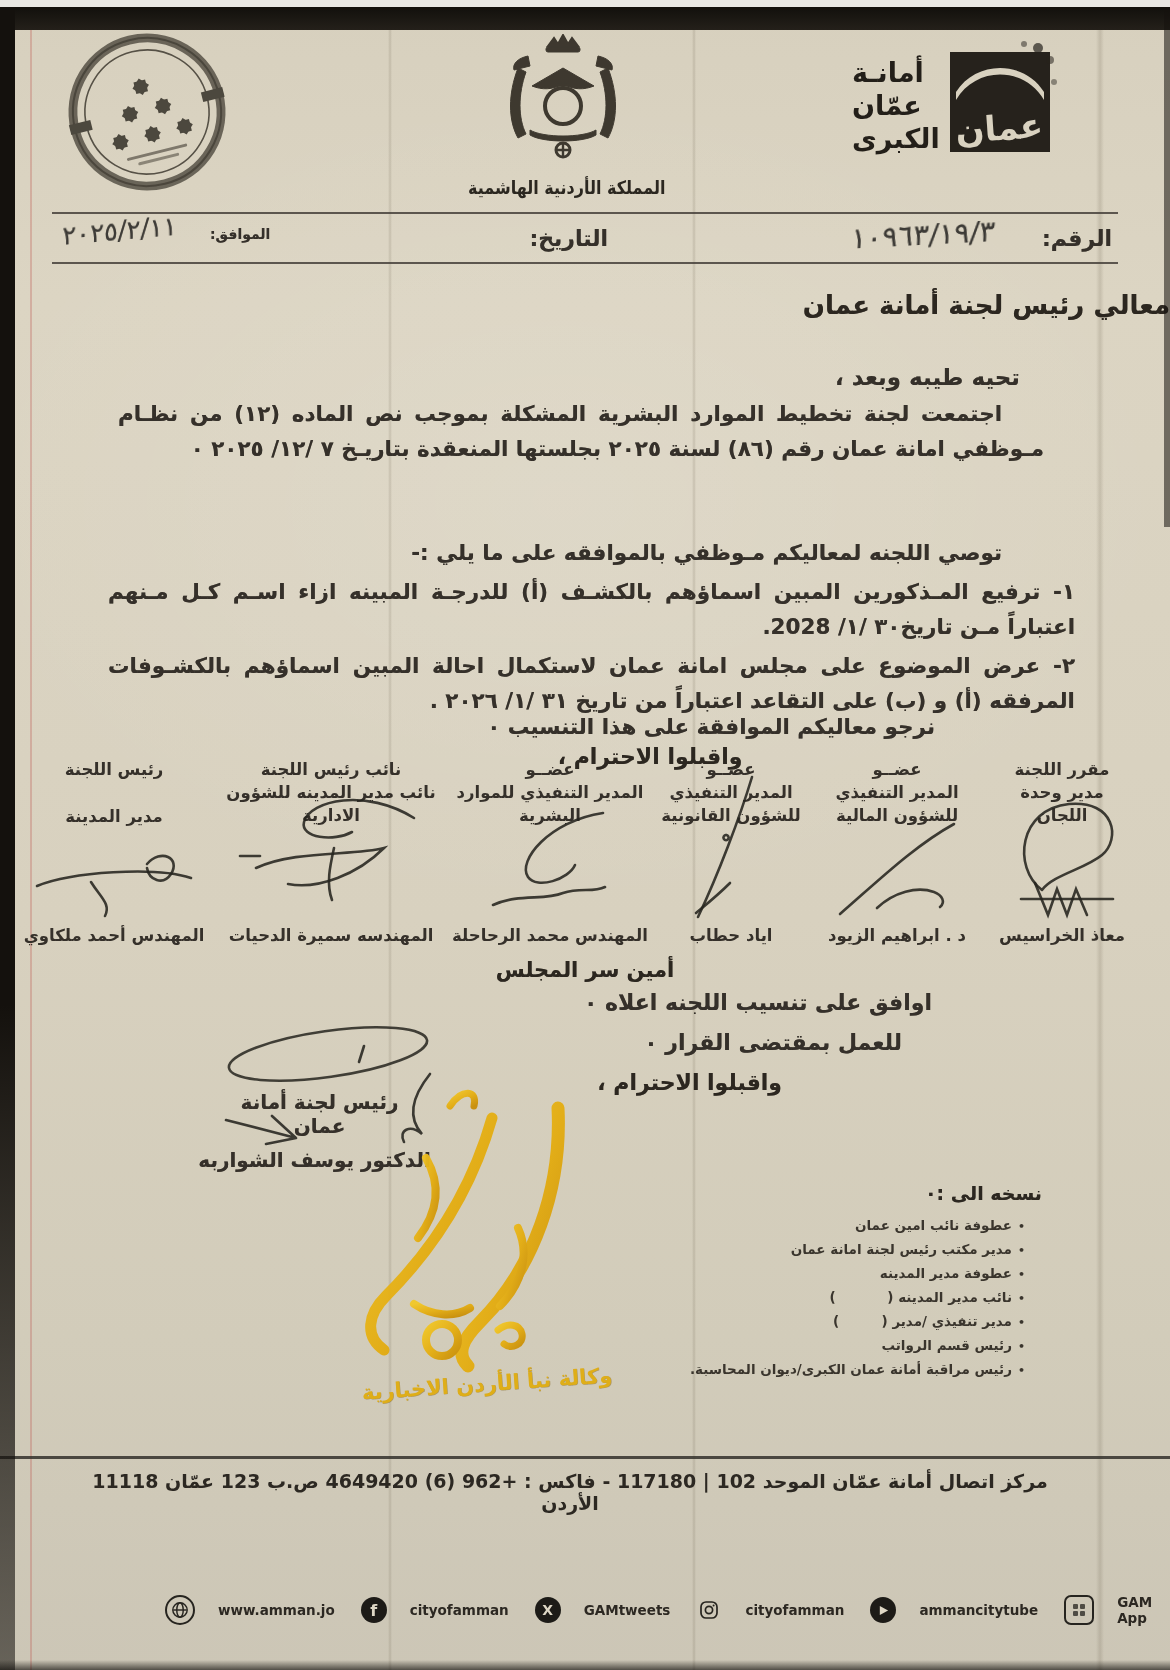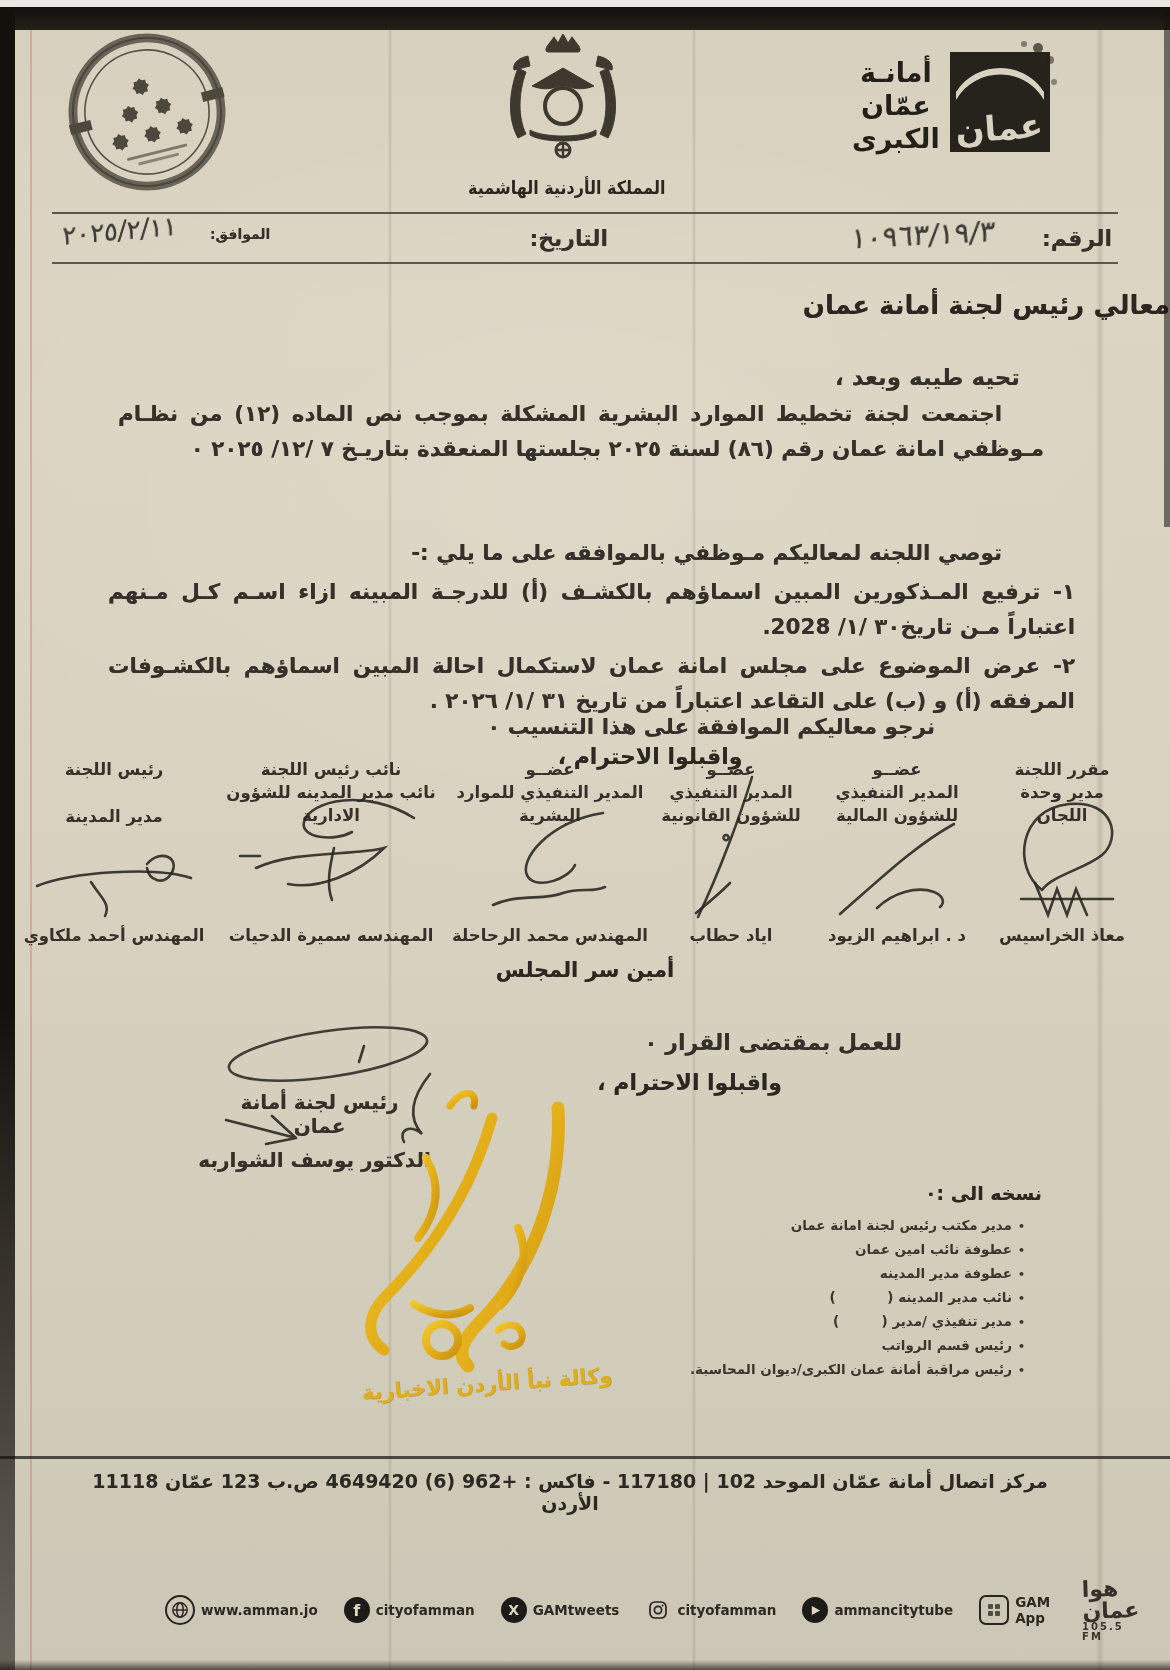--- a/index.html
+++ b/index.html
@@ -17,21 +17,21 @@
   .right-dark{position:absolute;top:7px;right:0;width:6px;height:520px;background:rgba(22,19,14,.55);z-index:40;}
   .bottom-shade{position:absolute;left:0;right:0;bottom:0;height:10px;background:linear-gradient(0deg,rgba(15,13,10,.65),rgba(15,13,10,0));z-index:40;}
   .margin-line{position:absolute;left:30px;top:30px;bottom:0;width:2px;background:rgba(190,85,80,.30);}
   .crease{position:absolute;top:30px;bottom:0;width:4px;background:linear-gradient(90deg,rgba(0,0,0,0),rgba(95,85,65,.18),rgba(0,0,0,0));}
   .hr{position:absolute;height:2px;background:#45403a;opacity:.85;}
   
   .seal{position:absolute;left:58px;top:28px;}
   .crest{position:absolute;left:468px;top:34px;width:234px;text-align:left;}
   .crest-caption{font-weight:bold;font-size:16px;letter-spacing:-1px;color:#2b2720;filter:blur(.3px);transform:scaleY(1.15);}
   .gam{position:absolute;left:852px;top:38px;display:flex;gap:2px;align-items:flex-start;}
-  .gam-text{font-weight:bold;font-size:27px;line-height:33px;text-align:center;color:#231f19;margin-top:18px;filter:blur(.2px);}
+  .gam-text{font-weight:bold;font-size:27px;line-height:33px;text-align:left;color:#231f19;margin-top:18px;filter:blur(.2px);}
   .hand{font-size:29px;color:#3c3a36;letter-spacing:4px;font-weight:normal;
         transform:rotate(-3deg) skewX(-7deg);filter:blur(.25px);}
   
   .para{text-align:justify;font-weight:bold;font-size:21.5px;line-height:35px;}
   .indent{text-indent:42px;}
   
   .sigrow{position:absolute;top:758px;left:30px;right:38px;height:187px;display:flex;justify-content:space-between;}
   .sig-col{position:relative;display:flex;flex-direction:column;align-items:center;text-align:center;}
   .sig-col .role{font-weight:bold;font-size:16.5px;line-height:23px;white-space:nowrap;}
   .sig-col .name{position:absolute;bottom:0;font-weight:bold;font-size:16.5px;white-space:nowrap;}
@@ -42,21 +42,21 @@
   .copies{position:absolute;right:145px;top:1214px;text-align:right;}
   .copies .item{font-weight:bold;font-size:13.5px;line-height:22px;white-space:pre;color:#3a352d;}
   .copies .dot{margin-left:6px;font-size:11px;}
   
   .wm-text{position:absolute;left:322px;top:1372px;width:330px;text-align:center;font-weight:bold;
     font-size:21px;color:#dfae18;transform:rotate(-4deg);letter-spacing:1px;
     text-shadow:.5px .5px 0 rgba(120,85,5,.45);}
   
   .contact{position:absolute;left:90px;right:120px;top:1470px;text-align:center;font-weight:bold;font-size:19px;color:#2c2822;}
   .social{position:absolute;left:165px;top:1578px;width:860px;display:flex;direction:ltr;align-items:center;gap:26px;}
-  .soc-item{display:flex;align-items:center;gap:6px;font-weight:bold;font-size:13.5px;color:#2c2822;}
+  .soc-item{display:flex;align-items:center;gap:23px;font-weight:bold;font-size:13.5px;color:#2c2822;}
   .radio{direction:ltr;text-align:left;line-height:1;margin-left:6px;}
   .radio .rn{font-weight:bold;font-size:22px;font-family:"DejaVu Sans",sans-serif;transform:rotate(-2deg);display:inline-block;}
   .radio .rf{font-size:10px;letter-spacing:2px;font-weight:bold;color:#3a352d;margin-top:0;}
   .ic{width:26px;height:26px;border-radius:50%;display:flex;align-items:center;justify-content:center;flex:0 0 auto;}
   .ic.dark{background:#1d1b17;color:#ded7c5;font-weight:bold;}
   .ic.line{border:2px solid #26241f;color:#26241f;font-weight:bold;}
 </style>
 </head>
 <body>
 
@@ -228,36 +228,37 @@
         <path class="scribble" d="M8 66 C42 52 126 46 162 58"></path>
         <path class="scribble" d="M118 44 C132 28 152 38 142 54 C134 66 120 60 118 48"></path>
         <path class="scribble" d="M62 62 C72 78 82 84 76 96"></path>
       </svg>
       <div class="name">المهندس أحمد ملكاوي</div>
     </div>
   </div>
 
   <div class="txt b" style="top:958px;left:470px;width:230px;text-align:center;font-size:21px;color:#2c2720">أمين سر المجلس</div>
 
+  <div class="txt b" style="top:990px;right:238px;font-size:22px">اوافق على تنسيب اللجنه اعلاه ٠</div>
   <div class="txt b" style="top:1030px;right:268px;font-size:22px">للعمل بمقتضى القرار ٠</div>
   <div class="txt b" style="top:1070px;right:388px;font-size:22px;color:#2c2720">واقبلوا الاحترام ،</div>
 
   <svg style="position:absolute;left:168px;top:1022px;overflow:visible" width="360" height="140" viewBox="0 0 360 140">
     <ellipse cx="160" cy="32" rx="100" ry="23" fill="none" stroke="#26241f" stroke-width="2.6" opacity=".85" transform="rotate(-8 160 32)"></ellipse>
     <path class="scribble" d="M196 24 l-5 16"></path>
     <path class="scribble" d="M262 52 C246 72 238 94 254 112 C242 102 230 108 236 120"></path>
     <path class="scribble" d="M58 98 L128 116 L104 94 M128 116 L98 122"></path>
   </svg>
   <div class="txt b" style="top:1090px;left:212px;width:215px;text-align:center;font-size:20px">رئيس لجنة أمانة عمان</div>
   <div class="txt b" style="top:1148px;left:192px;width:245px;text-align:center;font-size:20px">الدكتور يوسف الشواربه</div>
 
   <div class="txt b" style="top:1182px;right:128px;font-size:19px;color:#2c2720">نسخه الى :٠</div>
   <div class="copies">
+    <div class="item"><span class="dot">•</span><span>عطوفة نائب امين عمان</span></div>
     <div class="item"><span class="dot">•</span><span>مدير مكتب رئيس لجنة امانة عمان</span></div>
-    <div class="item"><span class="dot">•</span><span>عطوفة نائب امين عمان</span></div>
     <div class="item"><span class="dot">•</span><span>عطوفة مدير المدينه</span></div>
     <div class="item"><span class="dot">•</span><span>نائب مدير المدينه (&nbsp;&nbsp;&nbsp;&nbsp;&nbsp;&nbsp;&nbsp;&nbsp;&nbsp;&nbsp; )</span></div>
     <div class="item"><span class="dot">•</span><span>مدير تنفيذي /مدير (&nbsp;&nbsp;&nbsp;&nbsp;&nbsp;&nbsp;&nbsp;&nbsp; )</span></div>
     <div class="item"><span class="dot">•</span><span>رئيس قسم الرواتب</span></div>
     <div class="item"><span class="dot">•</span><span>رئيس مراقبة أمانة عمان الكبرى/ديوان المحاسبة.</span></div>
   </div>
 
   <svg style="position:absolute;left:322px;top:1078px;overflow:visible" width="340" height="300" viewBox="0 0 340 300">
     <defs>
       <linearGradient id="gold" x1="0" y1="0" x2="1" y2="1">

